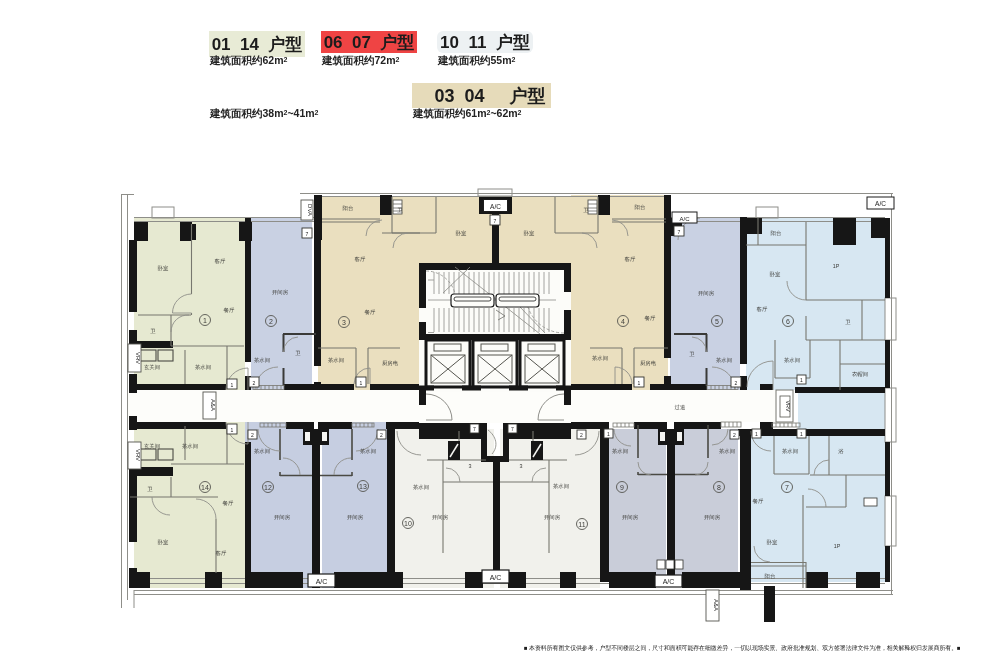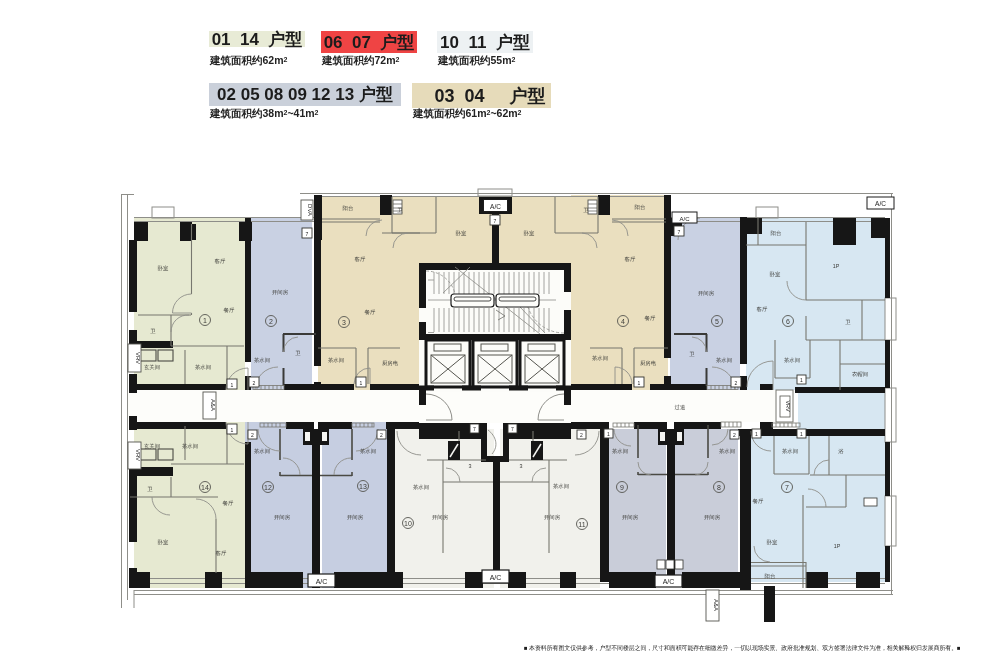--- a/index.html
+++ b/index.html
@@ -5,33 +5,32 @@
 html,body{margin:0;padding:0;background:#fff;}
 body{font-family:"Liberation Sans",sans-serif;width:1000px;height:666px;overflow:hidden;}
 #stage{position:relative;width:1000px;height:666px;background:#ffffff;}
 .chip{position:absolute;display:flex;align-items:center;justify-content:center;font-weight:700;color:#1c1c1c;white-space:nowrap;}
 .area{position:absolute;font-weight:700;color:#232323;white-space:nowrap;}
 </style>
 </head>
 <body>
 <div id="stage">
 
-<div class="chip" style="left:209px;top:31px;width:96px;height:16px;background:#e8ebd6;font-size:17px;">01&nbsp;&nbsp;14&nbsp;&nbsp;户型</div>
+<div class="chip" style="left:209px;top:31px;width:96px;height:26px;background:#e8ebd6;font-size:17px;">01&nbsp;&nbsp;14&nbsp;&nbsp;户型</div>
 
 <div class="area" style="left:210px;top:54px;font-size:10.5px;">建筑面积约62m<span style="font-size:7px;vertical-align:2px;">2</span></div>
 
 <div class="chip" style="left:321px;top:31px;width:96px;height:22px;background:#ef4444;font-size:17px;">06&nbsp;&nbsp;07&nbsp;&nbsp;户型</div>
 
 <div class="area" style="left:322px;top:54px;font-size:10.5px;">建筑面积约72m<span style="font-size:7px;vertical-align:2px;">2</span></div>
 
-<div class="chip" style="left:437px;top:31px;width:96px;height:22px;background:#edf1f3;font-size:17px;">10&nbsp;&nbsp;11&nbsp;&nbsp;户型</div>
+<div class="chip" style="left:437px;top:31px;width:96px;height:22px;background:#edf1f3;font-size:17px;border-radius:6px;">10&nbsp;&nbsp;11&nbsp;&nbsp;户型</div>
 
 <div class="area" style="left:438px;top:54px;font-size:10.5px;">建筑面积约55m<span style="font-size:7px;vertical-align:2px;">2</span></div>
 
-<div class="chip" style="left:209px;top:83px;width:192px;height:23px;background:#cad0da;font-size:17px;">02&nbsp;05&nbsp;08&nbsp;09&nbsp;12&nbsp;13&nbsp;户型</div>
 
 <div class="area" style="left:210px;top:107px;font-size:10.5px;">建筑面积约38m<span style="font-size:7px;vertical-align:2px;">2</span>~41m<span style="font-size:7px;vertical-align:2px;">2</span></div>
 
 <div class="chip" style="left:412px;top:83px;width:122px;height:25px;background:#e6dbba;font-size:18px;padding-left:17px;">03&nbsp;&nbsp;04&nbsp;&nbsp;&nbsp;&nbsp;&nbsp;户型</div>
 
 <div class="area" style="left:413px;top:107px;font-size:10.5px;">建筑面积约61m<span style="font-size:7px;vertical-align:2px;">2</span>~62m<span style="font-size:7px;vertical-align:2px;">2</span></div>
 <svg width="1000" height="666" style="position:absolute;left:0;top:0" viewBox="0 0 1000 666">
 
 <g>
 

